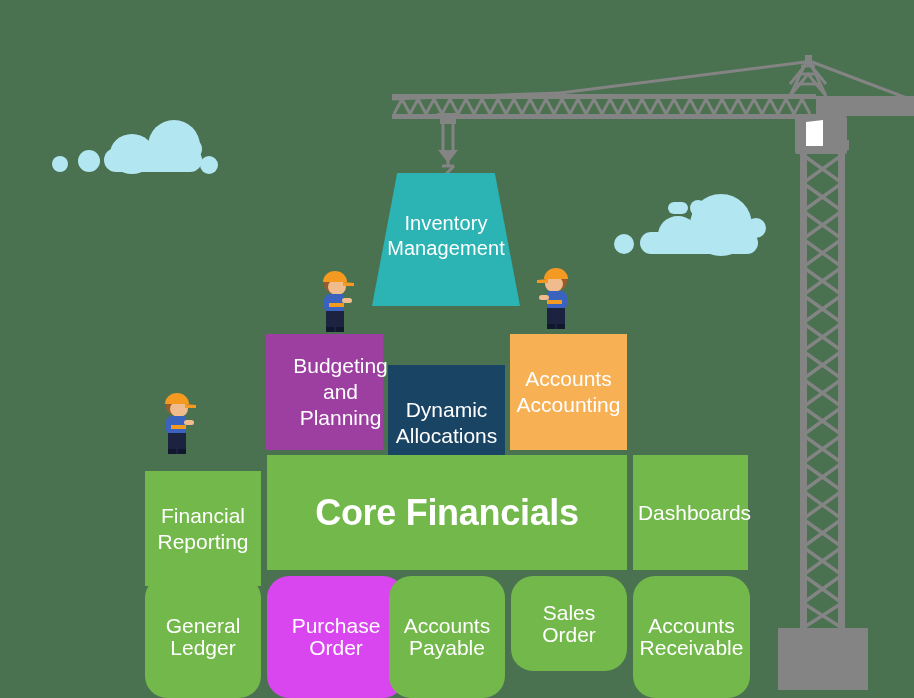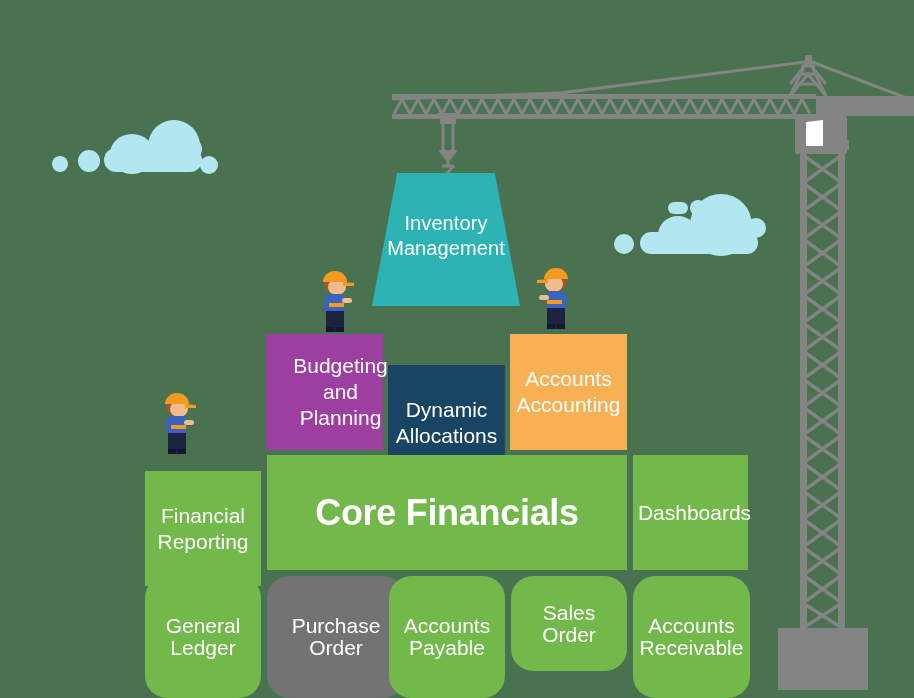--- a/index.html
+++ b/index.html
@@ -234,21 +234,21 @@
 
   <div class="blk tier3" style="left:633px;top:455px;width:115px;height:115px;background:#72b84a;padding-left:8px;">
     <span>Dashboards</span>
   </div>
 
   <div class="blk tier4" style="left:145px;top:576px;width:116px;height:122px;background:#72b84a;">
     <span>General
 Ledger</span>
   </div>
 
-  <div class="blk tier4" style="left:267px;top:576px;width:138px;height:122px;background:#737373;text-align:center;">
+  <div class="blk tier4" style="left:267px;top:576px;width:138px;height:122px;background:#d946ef;text-align:center;">
     <span>Purchase
 Order</span>
   </div>
 
   <div class="blk tier4" style="left:389px;top:576px;width:116px;height:122px;background:#72b84a;">
     <span>Accounts
 Payable</span>
   </div>
 
   <div class="blk tier4" style="left:511px;top:576px;width:116px;height:95px;background:#72b84a;">

